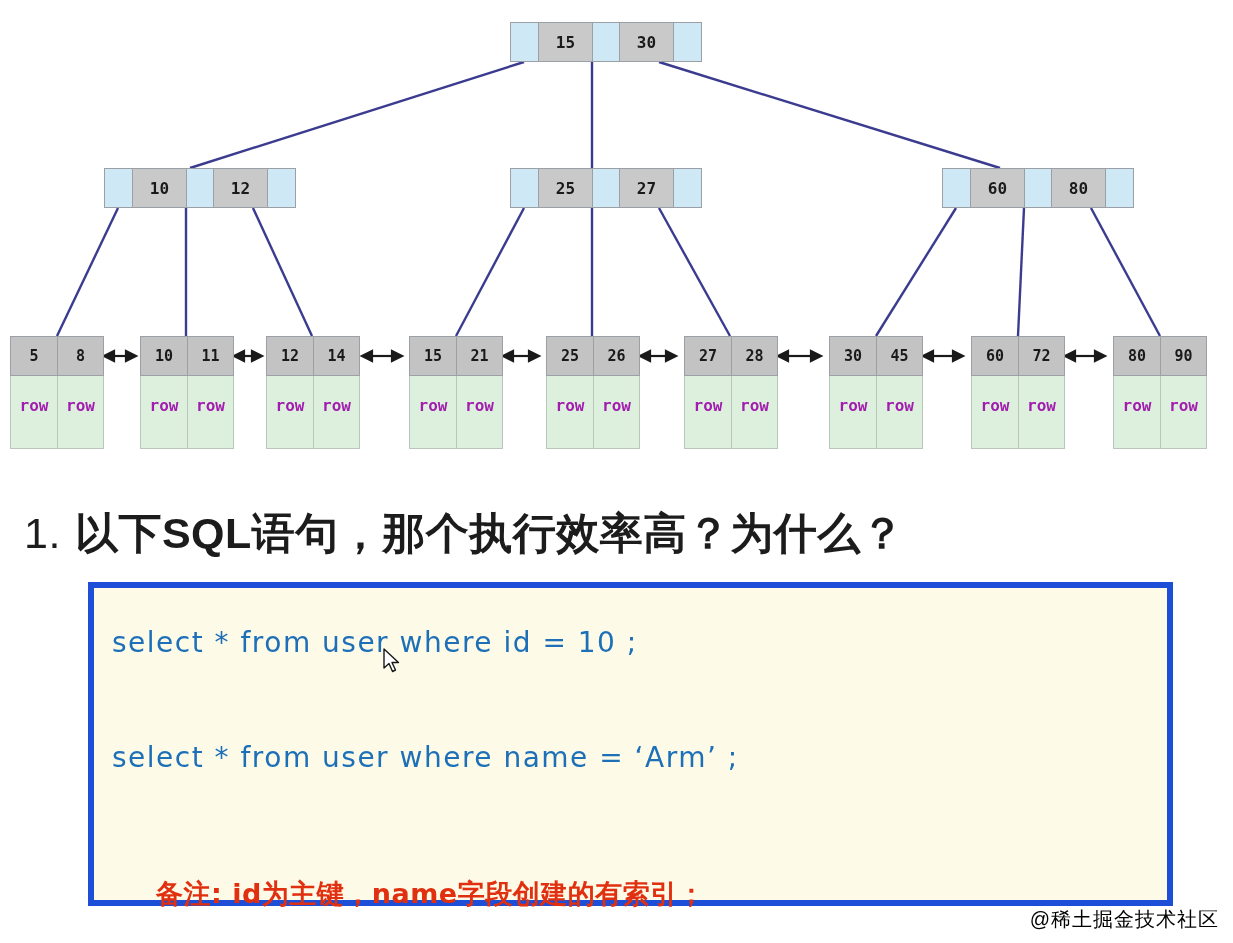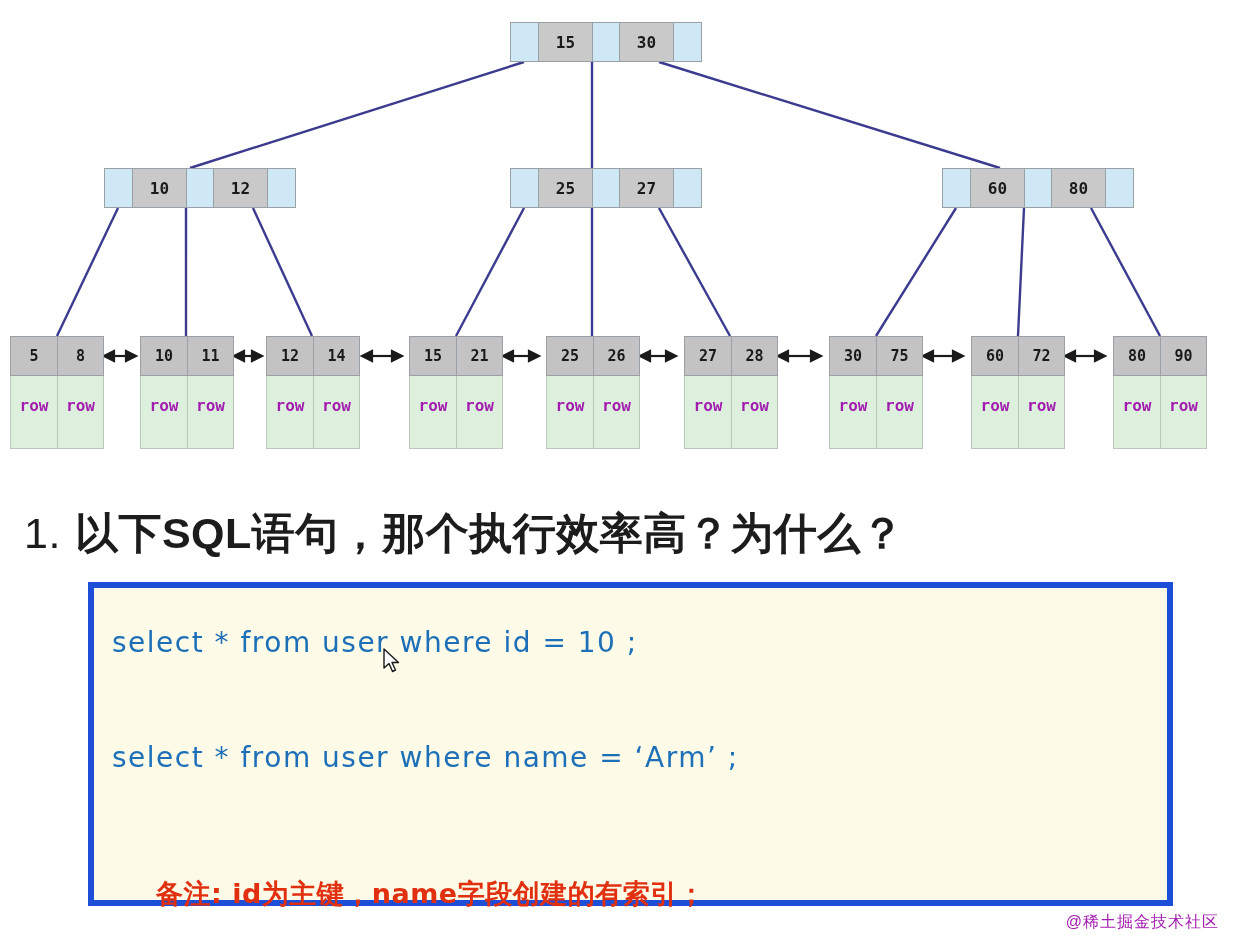--- a/index.html
+++ b/index.html
@@ -152,22 +152,22 @@
     height: 26px;
     pointer-events: none;
     z-index: 5;
   }
 
   
   #watermark {
     position: absolute;
     right: 14px;
     bottom: 10px;
-    font-size: 16px;
-    color: #a21caf;
+    font-size: 20px;
+    color: #000000;
     letter-spacing: 1px;
     white-space: nowrap;
   }
 </style>
 </head>
 <body>
 
 <div id="page">
 
   <div id="tree-area">
@@ -330,21 +330,21 @@
       </div>
       <div class="rows">
         <div class="r">row</div>
         <div class="r">row</div>
       </div>
     </div>
 
     <div class="leaf" style="left:829px; top:336px;">
       <div class="keys">
         <div class="k">30</div>
-        <div class="k">75</div>
+        <div class="k">45</div>
       </div>
       <div class="rows">
         <div class="r">row</div>
         <div class="r">row</div>
       </div>
     </div>
 
     <div class="leaf" style="left:971px; top:336px;">
       <div class="keys">
         <div class="k">60</div>

